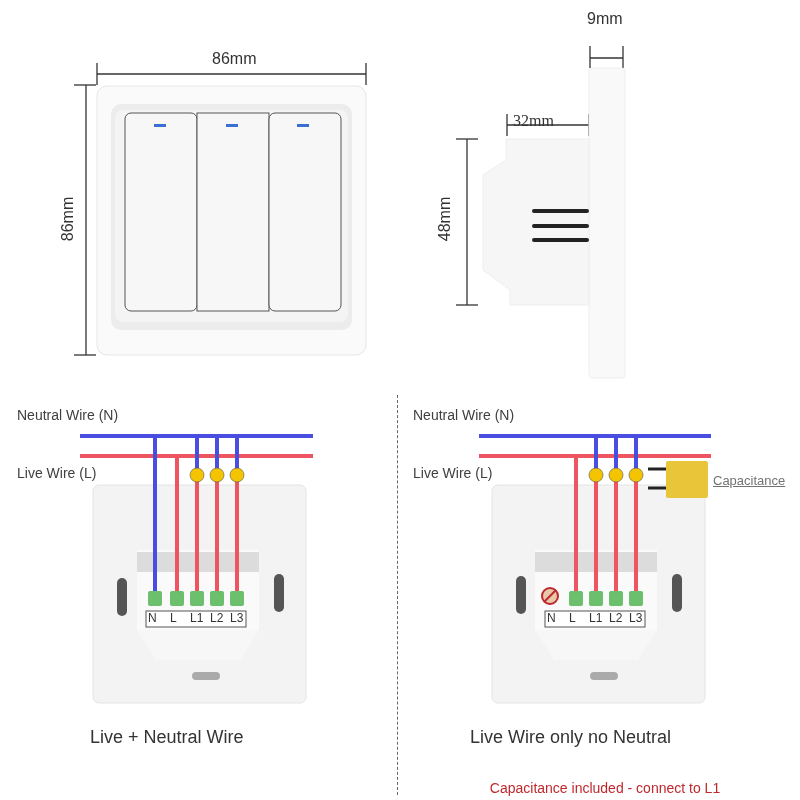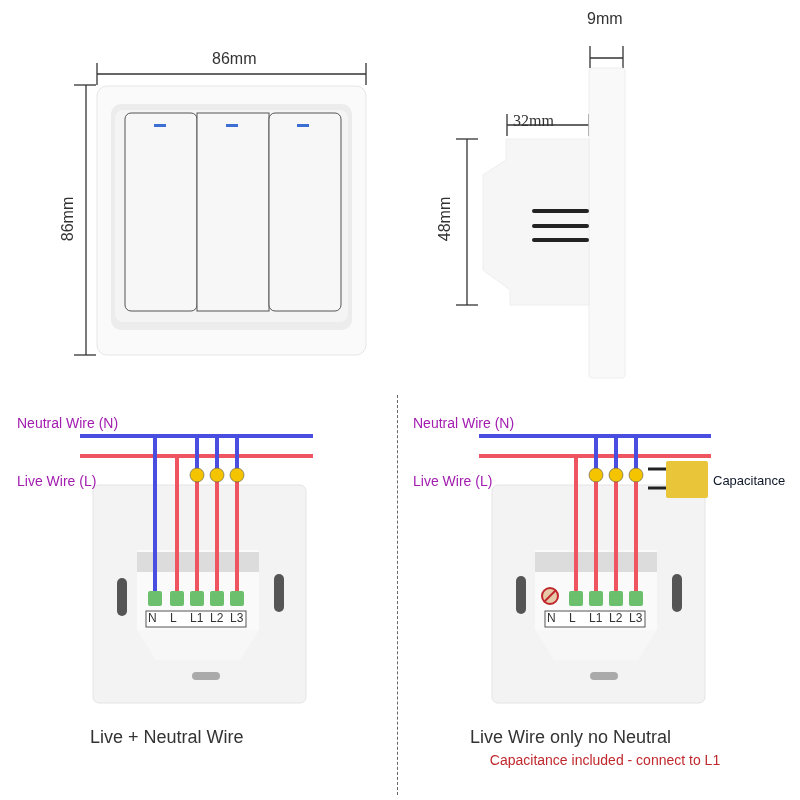--- a/index.html
+++ b/index.html
@@ -1,19 +1,19 @@
 <!DOCTYPE html>
 <html><head>
 <meta charset="utf-8">
 <style>
   html,body{margin:0;padding:0;background:#fff;}
   body{width:800px;height:800px;position:relative;overflow:hidden;font-family:"Liberation Sans",sans-serif;color:#333;}
   .abs{position:absolute;}
   .dim-label{font-size:16px;color:#333;}
-  .wire-label{font-size:14px;color:#a21caf;margin-top:8px;}
+  .wire-label{font-size:14px;color:#404040;}
   .caption{font-size:18px;color:#333;}
   .note{font-size:14px;color:#c0282d;text-align:center;}
   svg{position:absolute;left:0;top:0;}
   .divider{position:absolute;left:397px;top:395px;height:400px;border-left:1px dashed #666;}
 </style>
 </head>
 <body>
 
 <svg width="800" height="800">
 
@@ -142,32 +142,32 @@
     <line x1="648" y1="469" x2="668" y2="469" stroke="#222" stroke-width="3"></line>
     <line x1="648" y1="488" x2="668" y2="488" stroke="#222" stroke-width="3"></line>
     <rect x="666" y="461" width="42" height="37" rx="2" fill="#e9c53a"></rect>
   </g>
 </svg>
 
 <div class="abs wire-label" style="left:17px;top:407px;">Neutral Wire (N)</div>
 <div class="abs wire-label" style="left:17px;top:465px;">Live Wire (L)</div>
 <div class="abs wire-label" style="left:413px;top:407px;">Neutral Wire (N)</div>
 <div class="abs wire-label" style="left:413px;top:465px;">Live Wire (L)</div>
-<div class="abs" style="left:713px;top:473px;font-size:13px;color:#0f172a;">Capacitance</div>
+<div class="abs" style="left:713px;top:473px;font-size:13px;color:#737373;text-decoration:underline;">Capacitance</div>
 
 <div id="term-left">
     <span class="abs" style="left: 148px; top: 611px; font-size: 12px; color: rgb(51, 51, 51);">N</span>
     <span class="abs" style="left: 170px; top: 611px; font-size: 12px; color: rgb(51, 51, 51);">L</span>
     <span class="abs" style="left: 190px; top: 611px; font-size: 12px; color: rgb(51, 51, 51);">L1</span>
     <span class="abs" style="left: 210px; top: 611px; font-size: 12px; color: rgb(51, 51, 51);">L2</span>
     <span class="abs" style="left: 230px; top: 611px; font-size: 12px; color: rgb(51, 51, 51);">L3</span>
   </div>
 <div id="term-right">
     <span class="abs" style="left: 547px; top: 611px; font-size: 12px; color: rgb(51, 51, 51);">N</span>
     <span class="abs" style="left: 569px; top: 611px; font-size: 12px; color: rgb(51, 51, 51);">L</span>
     <span class="abs" style="left: 589px; top: 611px; font-size: 12px; color: rgb(51, 51, 51);">L1</span>
     <span class="abs" style="left: 609px; top: 611px; font-size: 12px; color: rgb(51, 51, 51);">L2</span>
     <span class="abs" style="left: 629px; top: 611px; font-size: 12px; color: rgb(51, 51, 51);">L3</span>
   </div>
 
 <div class="abs caption" style="left:90px;top:727px;width:220px;">Live + Neutral Wire</div>
 <div class="abs caption" style="left:470px;top:727px;width:270px;">Live Wire only no Neutral</div>
-<div class="abs note" style="left:450px;top:752px;width:310px;">Capacitance included - connect to L1</div>
+<div class="abs note" style="left:450px;top:780px;width:310px;">Capacitance included - connect to L1</div>
 
 </body></html>

